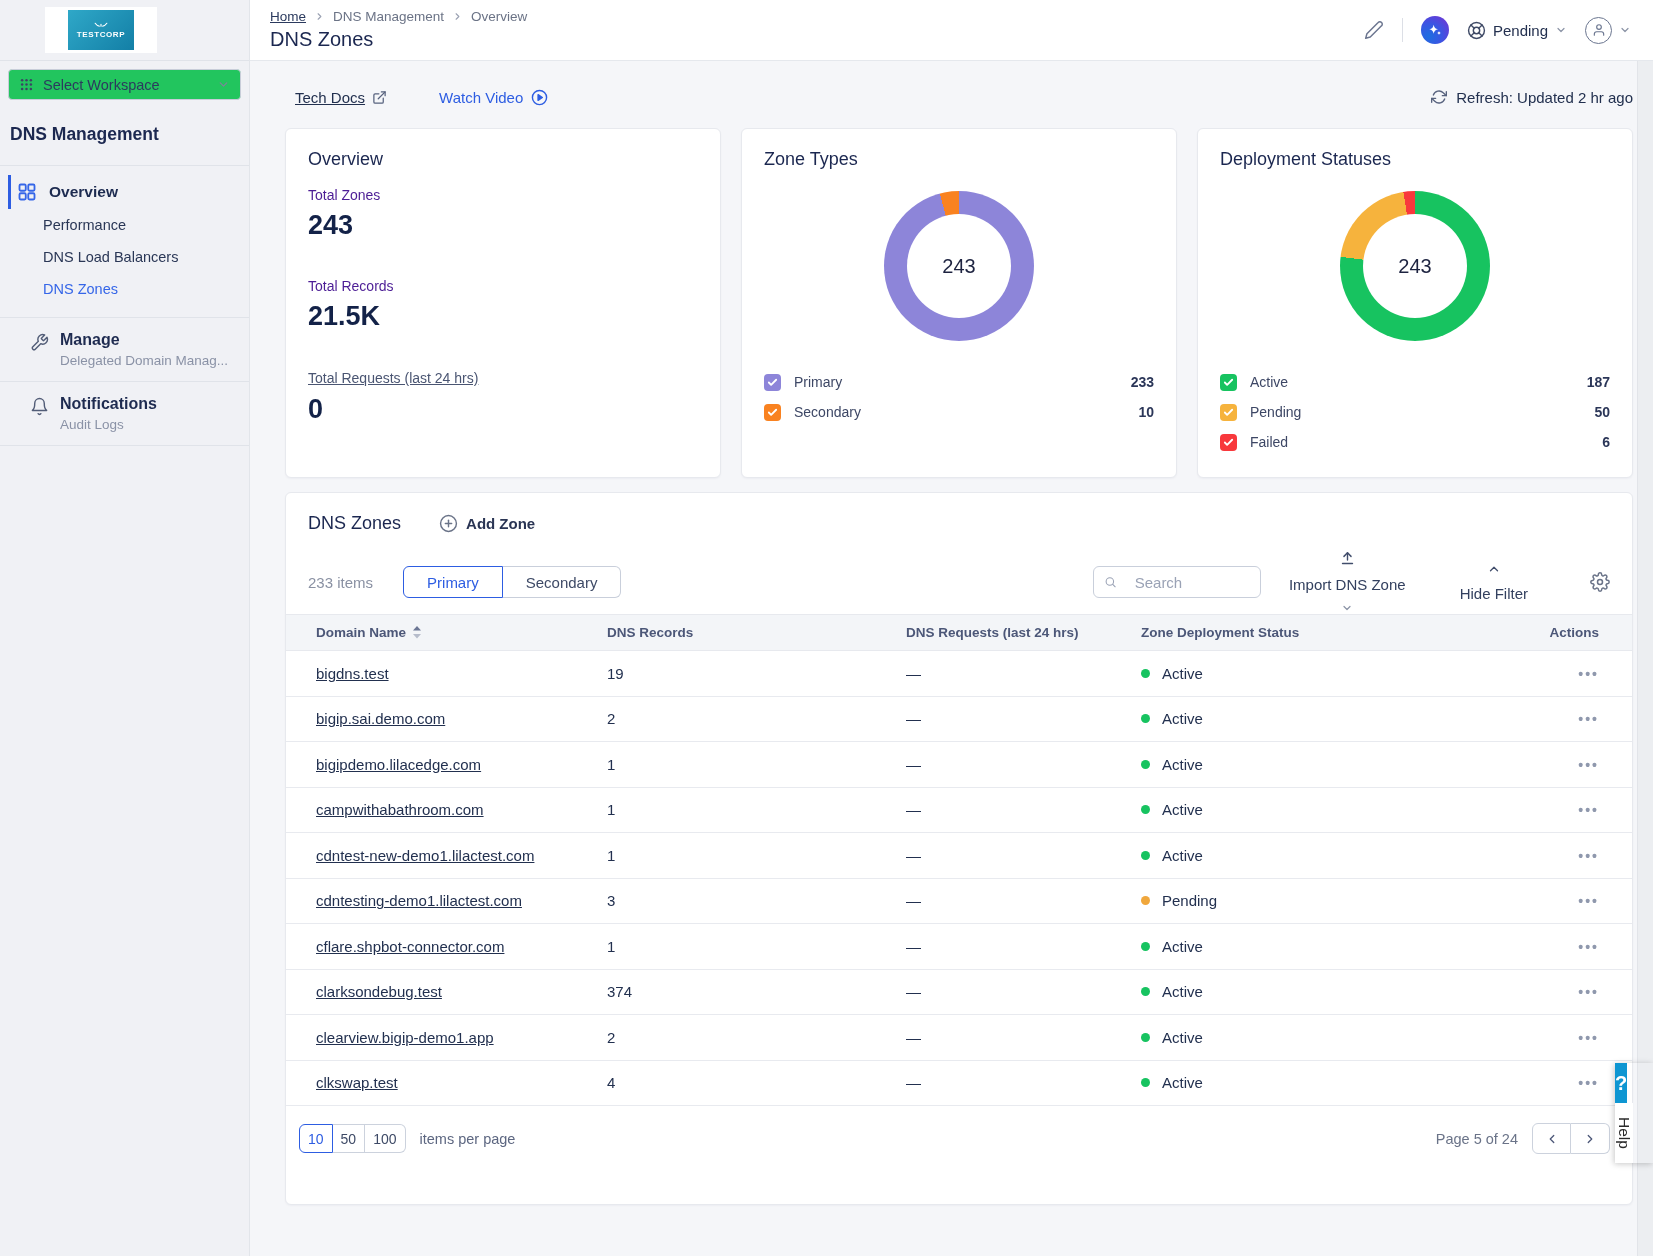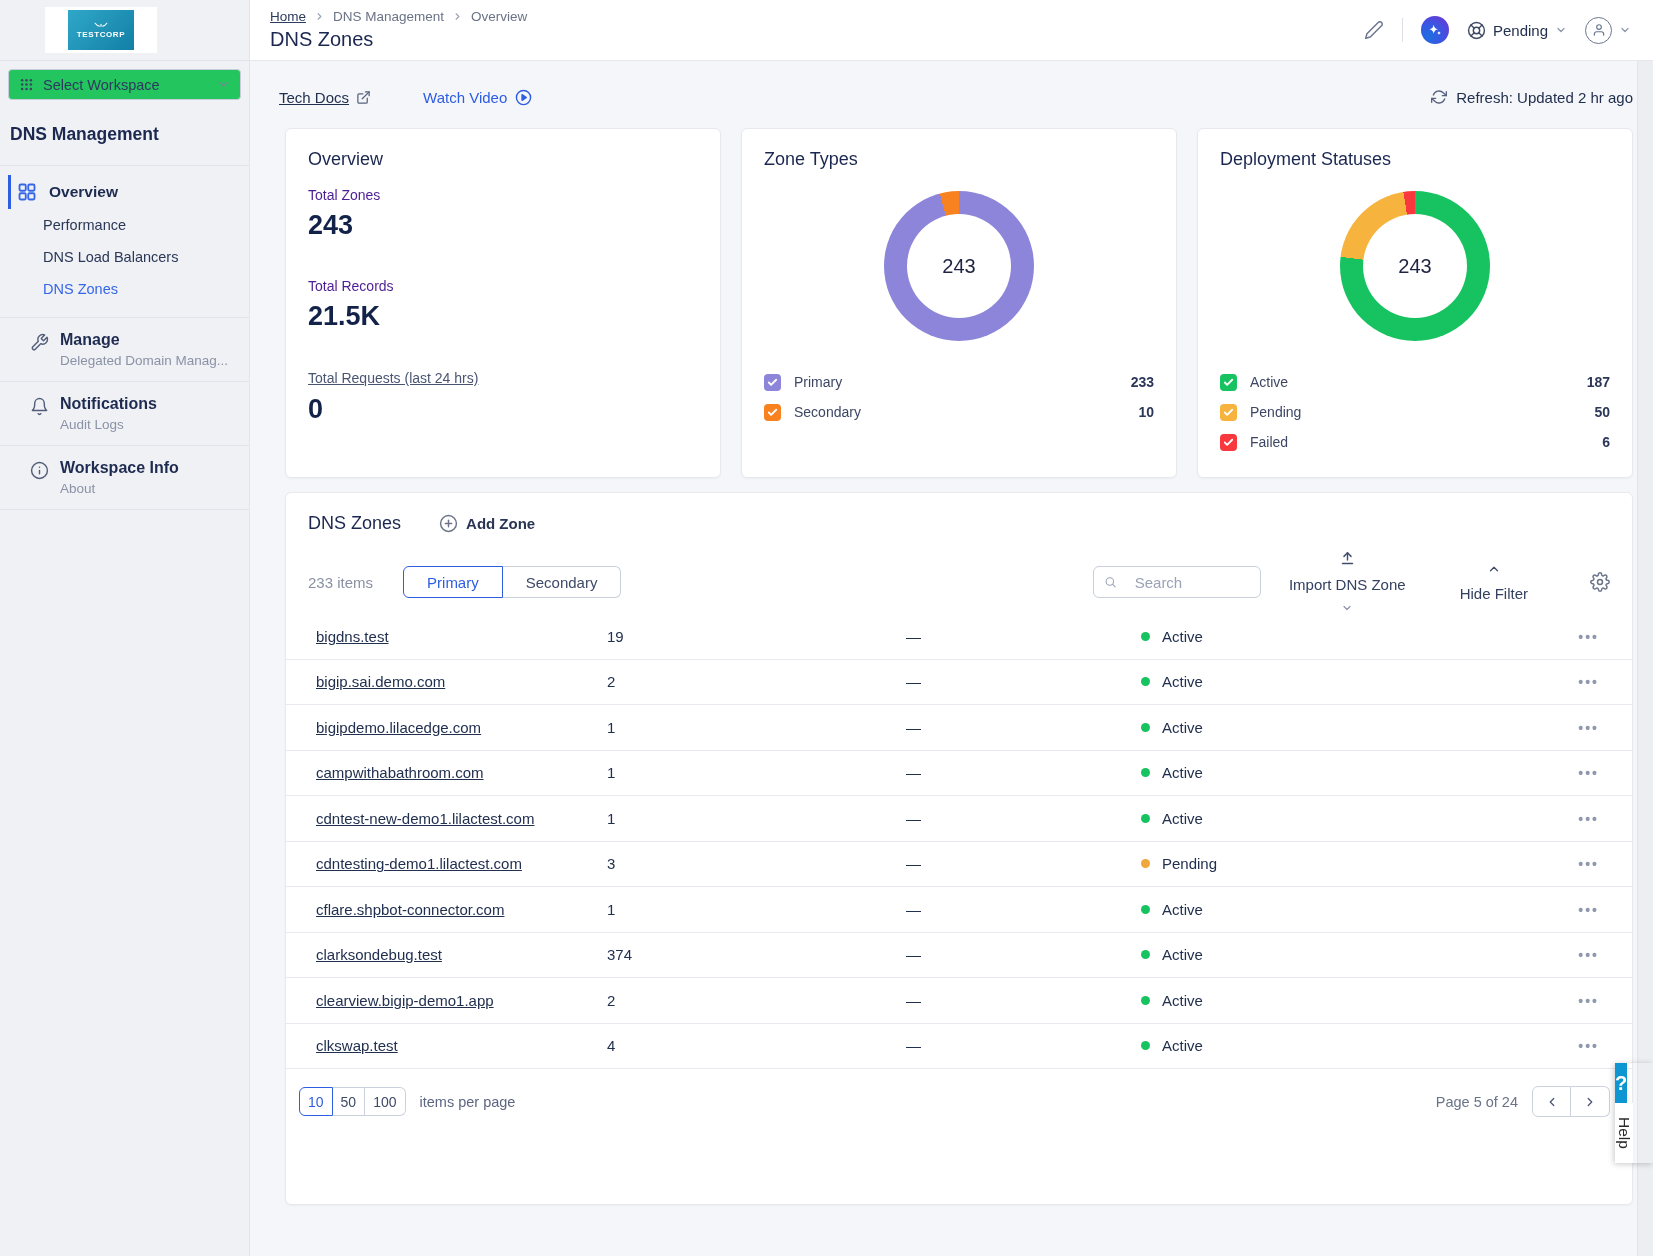--- a/index.html
+++ b/index.html
@@ -51,21 +51,21 @@
   .vdiv { width:1px; height:24px; background:#dcdfe6; }
   .ai-btn { width:28px; height:28px; border-radius:50%; position:relative;
     background:radial-gradient(circle at 28% 72%, #1e6ee0 0%, #3b55e3 45%, #7b2fd0 100%);
     display:flex; align-items:center; justify-content:center; }
   .support-btn, .account-btn { display:flex; align-items:center; gap:7px; color:#23304f; font-size:15px; }
   .avatar-ring { width:27px; height:27px; border:1.6px solid #6b7690; border-radius:50%;
     display:flex; align-items:center; justify-content:center; color:#6b7690; }
   .chev-sm { color:#8b93a6; }
 
   
-  .subheader { position:absolute; left:279px; right:20px; top:82px; height:30px; display:flex; align-items:center; }
+  .subheader { position:absolute; left:295px; right:20px; top:82px; height:30px; display:flex; align-items:center; }
   .techdocs { display:flex; align-items:center; gap:7px; font-size:15px; color:#22304f; }
   .techdocs .t { text-decoration:underline; }
   .techdocs .eic { color:#57627e; }
   .watchvideo { display:flex; align-items:center; gap:8px; font-size:15px; color:#2d5de2; margin-left:52px; }
   .refresh { margin-left:auto; display:flex; align-items:center; gap:9px; font-size:15px; color:#22304f; }
   .refresh .ric { color:#57627e; }
 
   
   .cards { position:absolute; left:285px; right:20px; top:128px; height:350px; display:flex; gap:20px; }
   .card { flex:1; background:#fff; border:1px solid #e7e9ee; border-radius:6px; padding:20px 22px;
@@ -206,31 +206,20 @@
   <div class="side-section">
     <svg class="ic sic" width="19" height="19" viewBox="0 0 24 24" fill="none" stroke="currentColor" stroke-width="1.8" stroke-linecap="round" stroke-linejoin="round">
         <path d="M18 8A6 6 0 0 0 6 8c0 7-3 9-3 9h18s-3-2-3-9"></path>
         <path d="M13.73 21a2 2 0 0 1-3.46 0"></path>
       </svg>
     <div>
       <div class="s-title">Notifications</div>
       <div class="s-sub">Audit Logs</div>
     </div>
   </div>
-  <div class="side-section">
-    <svg class="ic sic" width="19" height="19" viewBox="0 0 24 24" fill="none" stroke="currentColor" stroke-width="1.8" stroke-linecap="round" stroke-linejoin="round">
-        <circle cx="12" cy="12" r="10"></circle>
-        <line x1="12" y1="16" x2="12" y2="12"></line>
-        <line x1="12" y1="8" x2="12.01" y2="8"></line>
-      </svg>
-    <div>
-      <div class="s-title">Workspace Info</div>
-      <div class="s-sub">About</div>
-    </div>
-  </div>
 </aside>
 
 <header class="topbar">
   <div class="head-left">
     <div class="crumbs">
       <a class="home">Home</a>
       <svg class="ic sep" width="11" height="11" viewBox="0 0 24 24" fill="none" stroke="currentColor" stroke-width="2.4" stroke-linecap="round" stroke-linejoin="round">
           <polyline points="9 6 15 12 9 18"></polyline>
         </svg>
       <span>DNS Management</span>
@@ -431,20 +420,33 @@
         </svg>
       <span>Hide Filter</span>
     </button>
     <button class="gear-btn">
       <svg class="ic" width="20" height="20" viewBox="0 0 24 24" fill="none" stroke="currentColor" stroke-width="1.8" stroke-linecap="round" stroke-linejoin="round">
           <circle cx="12" cy="12" r="3"></circle>
           <path d="M19.4 15a1.65 1.65 0 0 0 .33 1.82l.06.06a2 2 0 0 1 0 2.83 2 2 0 0 1-2.83 0l-.06-.06a1.65 1.65 0 0 0-1.82-.33 1.65 1.65 0 0 0-1 1.51V21a2 2 0 0 1-2 2 2 2 0 0 1-2-2v-.09A1.65 1.65 0 0 0 9 19.4a1.65 1.65 0 0 0-1.82.33l-.06.06a2 2 0 0 1-2.83 0 2 2 0 0 1 0-2.83l.06-.06a1.65 1.65 0 0 0 .33-1.82 1.65 1.65 0 0 0-1.51-1H3a2 2 0 0 1-2-2 2 2 0 0 1 2-2h.09A1.65 1.65 0 0 0 4.6 9a1.65 1.65 0 0 0-.33-1.82l-.06-.06a2 2 0 0 1 0-2.83 2 2 0 0 1 2.83 0l.06.06a1.65 1.65 0 0 0 1.82.33H9a1.65 1.65 0 0 0 1-1.51V3a2 2 0 0 1 2-2 2 2 0 0 1 2 2v.09a1.65 1.65 0 0 0 1 1.51 1.65 1.65 0 0 0 1.82-.33l.06-.06a2 2 0 0 1 2.83 0 2 2 0 0 1 0 2.83l-.06.06a1.65 1.65 0 0 0-.33 1.82V9a1.65 1.65 0 0 0 1.51 1H21a2 2 0 0 1 2 2 2 2 0 0 1-2 2h-.09a1.65 1.65 0 0 0-1.51 1z"></path>
         </svg>
     </button>
   </div>
+  <div class="thead">
+    <div class="th-domain">
+      <span>Domain Name</span>
+      <svg class="ic" width="8" height="13" viewBox="0 0 8 13">
+          <polygon points="4 0 8 4.6 0 4.6" fill="#6b7694"></polygon>
+          <polygon points="0 8 8 8 4 12.6" fill="#b6bccb"></polygon>
+        </svg>
+    </div>
+    <div>DNS Records</div>
+    <div>DNS Requests (last 24 hrs)</div>
+    <div>Zone Deployment Status</div>
+    <div class="th-actions">Actions</div>
+  </div>
   <div class="tbody">
   <div class="trow">
     <div><a class="c-domain">bigdns.test</a></div>
     <div class="c-records">19</div>
     <div class="c-requests">—</div>
     <div class="c-status">
       <span class="dot" style="background: rgb(23, 195, 96);"></span>
       <span class="status-label">Active</span>
     </div>
     <div class="c-actions">

